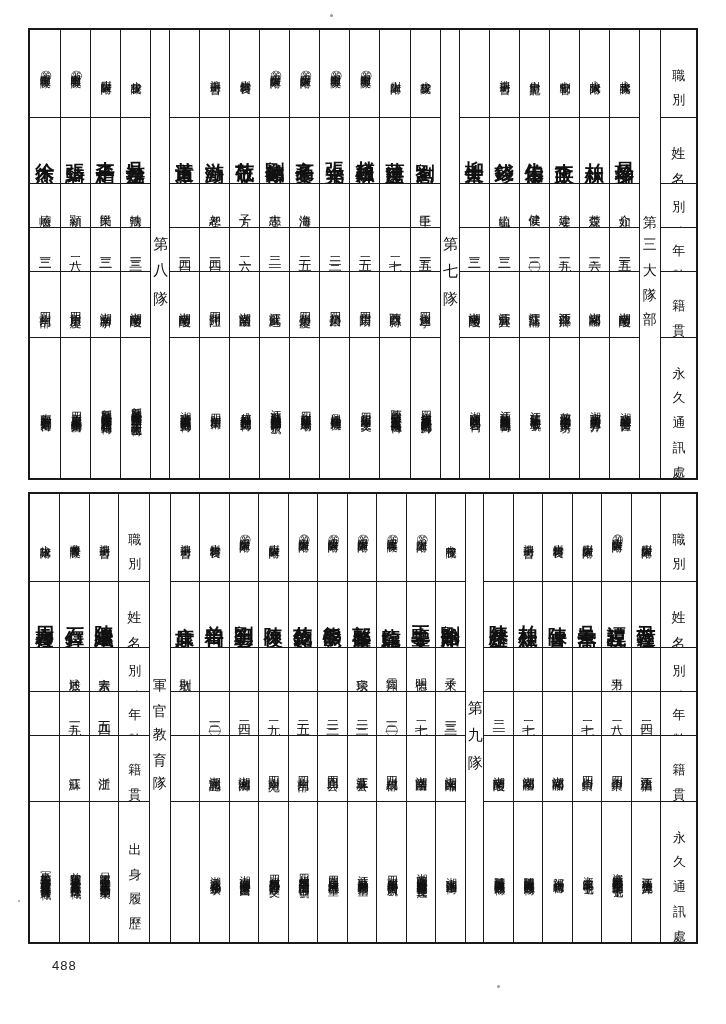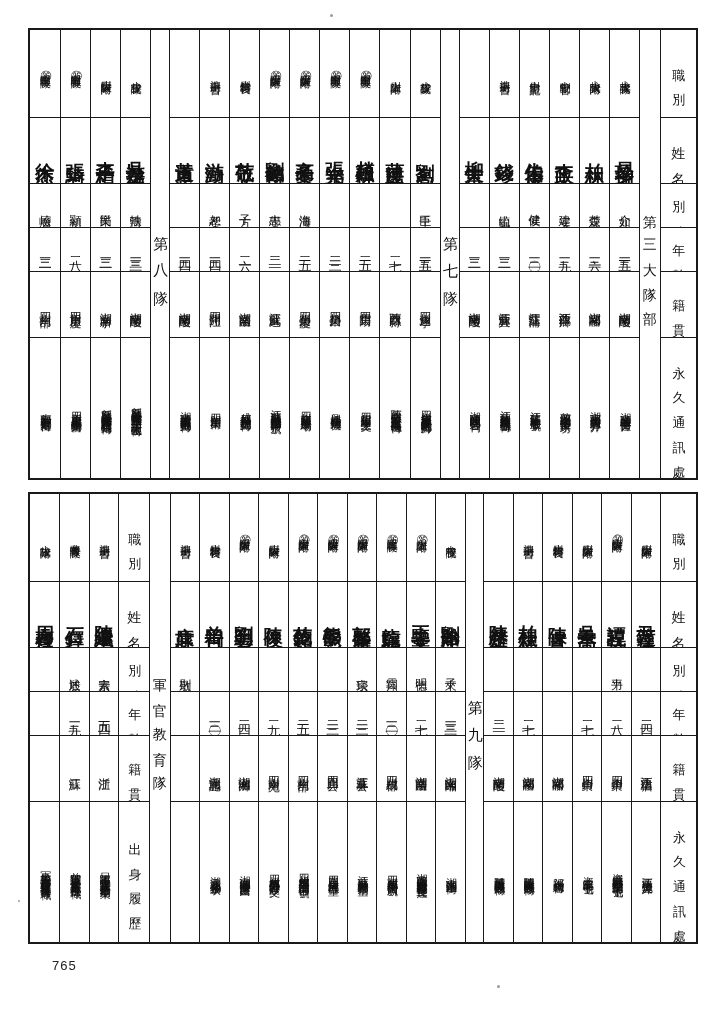--- a/index.html
+++ b/index.html
@@ -964,19 +964,19 @@
       <div class="cell r-native">
           <span class="v"></span>
         </div>
       <div class="cell r-addr">
           <span class="v">軍校第十四期步科畢業曾任連長營長等職</span>
         </div>
     </div>
 
   </div>
 
-  <div class="page-number">765</div>
+  <div class="page-number">488</div>
 
   <div class="speck" style="left:330px;top:14px;width:3px;height:3px;"></div>
   <div class="speck" style="left:497px;top:985px;width:3px;height:3px;"></div>
   <div class="speck" style="left:18px;top:900px;width:2px;height:2px;"></div>
 
 </div>
 
 </body></html>

